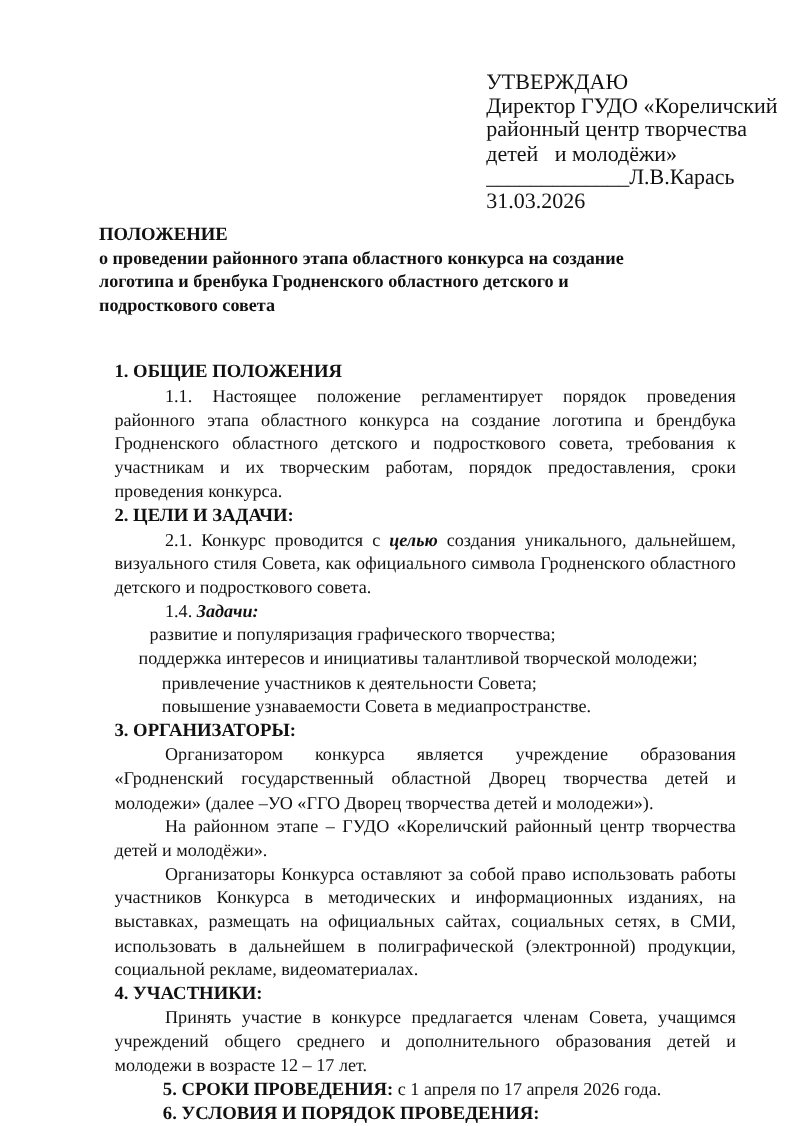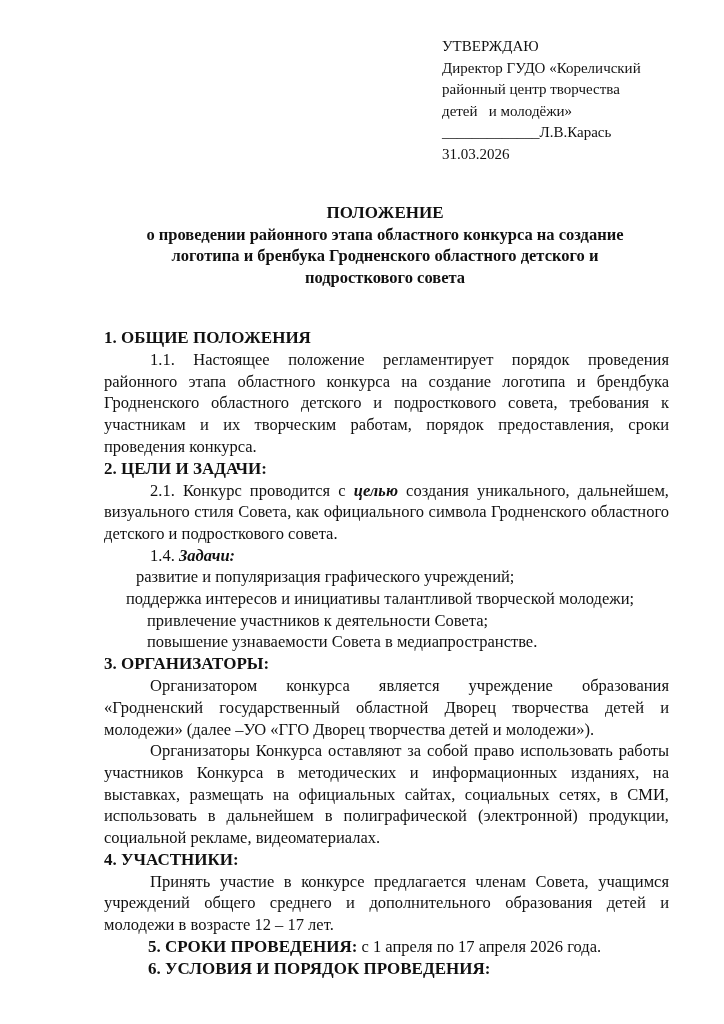--- a/index.html
+++ b/index.html
@@ -2,27 +2,27 @@
 <html><head>
   <meta charset="utf-8">
   <style>
     html, body { margin: 0; padding: 0; background: #ffffff; }
     body {
       width: 724px; height: 1024px; overflow: hidden; position: relative;
       font-family: "Liberation Serif", "DejaVu Serif", serif;
       color: #111111;
     }
     .approval {
-      position: absolute; left: 442px; top: 36px; width: 270px;
-      font-size: 15px; line-height: 21.5px;
+      position: absolute; left: 442px; top: 65px; width: 270px;
+      font-size: 20px; line-height: 21.5px;
     }
     .approval div { white-space: pre; }
     .title-block {
       position: absolute; left: 90px; top: 202px; width: 590px;
-      text-align: center; font-weight: bold; font-size: 16.5px; line-height: 21.5px;
+      font-weight: bold; font-size: 16.5px; line-height: 21.5px;
     }
     .title-block .main { font-size: 17px; margin-bottom: 0; }
     .content {
       position: absolute; left: 104px; top: 327px; width: 565px;
       font-size: 16.5px; line-height: 21.7px;
     }
     .h { font-weight: bold; font-size: 17px; line-height: 22px; }
     .p { text-align: justify; text-align-last: left; text-indent: 46px; }
     .li1 { padding-left: 32px; }
     .li2 { text-align: justify; text-indent: 22px; }
@@ -50,27 +50,28 @@
   <div>подросткового совета</div>
 </div>
 
 <div class="content">
   <div class="h">1. ОБЩИЕ ПОЛОЖЕНИЯ</div>
   <div class="p">1.1. Настоящее положение регламентирует порядок проведения районного этапа областного конкурса на создание логотипа и брендбука Гродненского областного детского и подросткового совета, требования к участникам и их творческим работам, порядок предоставления, сроки проведения конкурса.</div>
 
   <div class="h">2. ЦЕЛИ И ЗАДАЧИ:</div>
   <div class="p"><span>2.1. Конкурс проводится с </span><span class="bi">целью</span><span> создания уникального, дальнейшем, визуального стиля Совета, как официального символа Гродненского областного детского и подросткового совета.</span></div>
   <div class="p"><span>1.4. </span><span class="bi">Задачи:</span></div>
-  <div class="li1">развитие и популяризация графического учреждений;</div>
+  <div class="li1">развитие и популяризация графического творчества;</div>
   <div class="li2">поддержка интересов и инициативы талантливой творческой молодежи;</div>
   <div class="li3">привлечение участников к деятельности Совета;</div>
   <div class="li3">повышение узнаваемости Совета в медиапространстве.</div>
 
   <div class="h">3. ОРГАНИЗАТОРЫ:</div>
   <div class="p">Организатором конкурса является учреждение образования «Гродненский государственный областной Дворец творчества детей и молодежи» (далее –УО «ГГО Дворец творчества детей и молодежи»).</div>
+  <div class="p">На районном этапе – ГУДО «Кореличский районный центр творчества детей и молодёжи».</div>
   <div class="p">Организаторы Конкурса оставляют за собой право использовать работы участников Конкурса в методических и информационных изданиях, на выставках, размещать на официальных сайтах, социальных сетях, в СМИ, использовать в дальнейшем в полиграфической (электронной) продукции, социальной рекламе, видеоматериалах.</div>
 
   <div class="h">4. УЧАСТНИКИ:</div>
   <div class="p">Принять участие в конкурсе предлагается членам Совета, учащимся учреждений общего среднего и дополнительного образования детей и молодежи в возрасте 12 – 17 лет.</div>
 
   <div class="indent-h"><span class="h">5. СРОКИ ПРОВЕДЕНИЯ:</span><span> с 1 апреля по 17 апреля 2026 года.</span></div>
   <div class="indent-h"><span class="h">6. УСЛОВИЯ И ПОРЯДОК ПРОВЕДЕНИЯ:</span></div>
 </div>
 
 </body></html>

